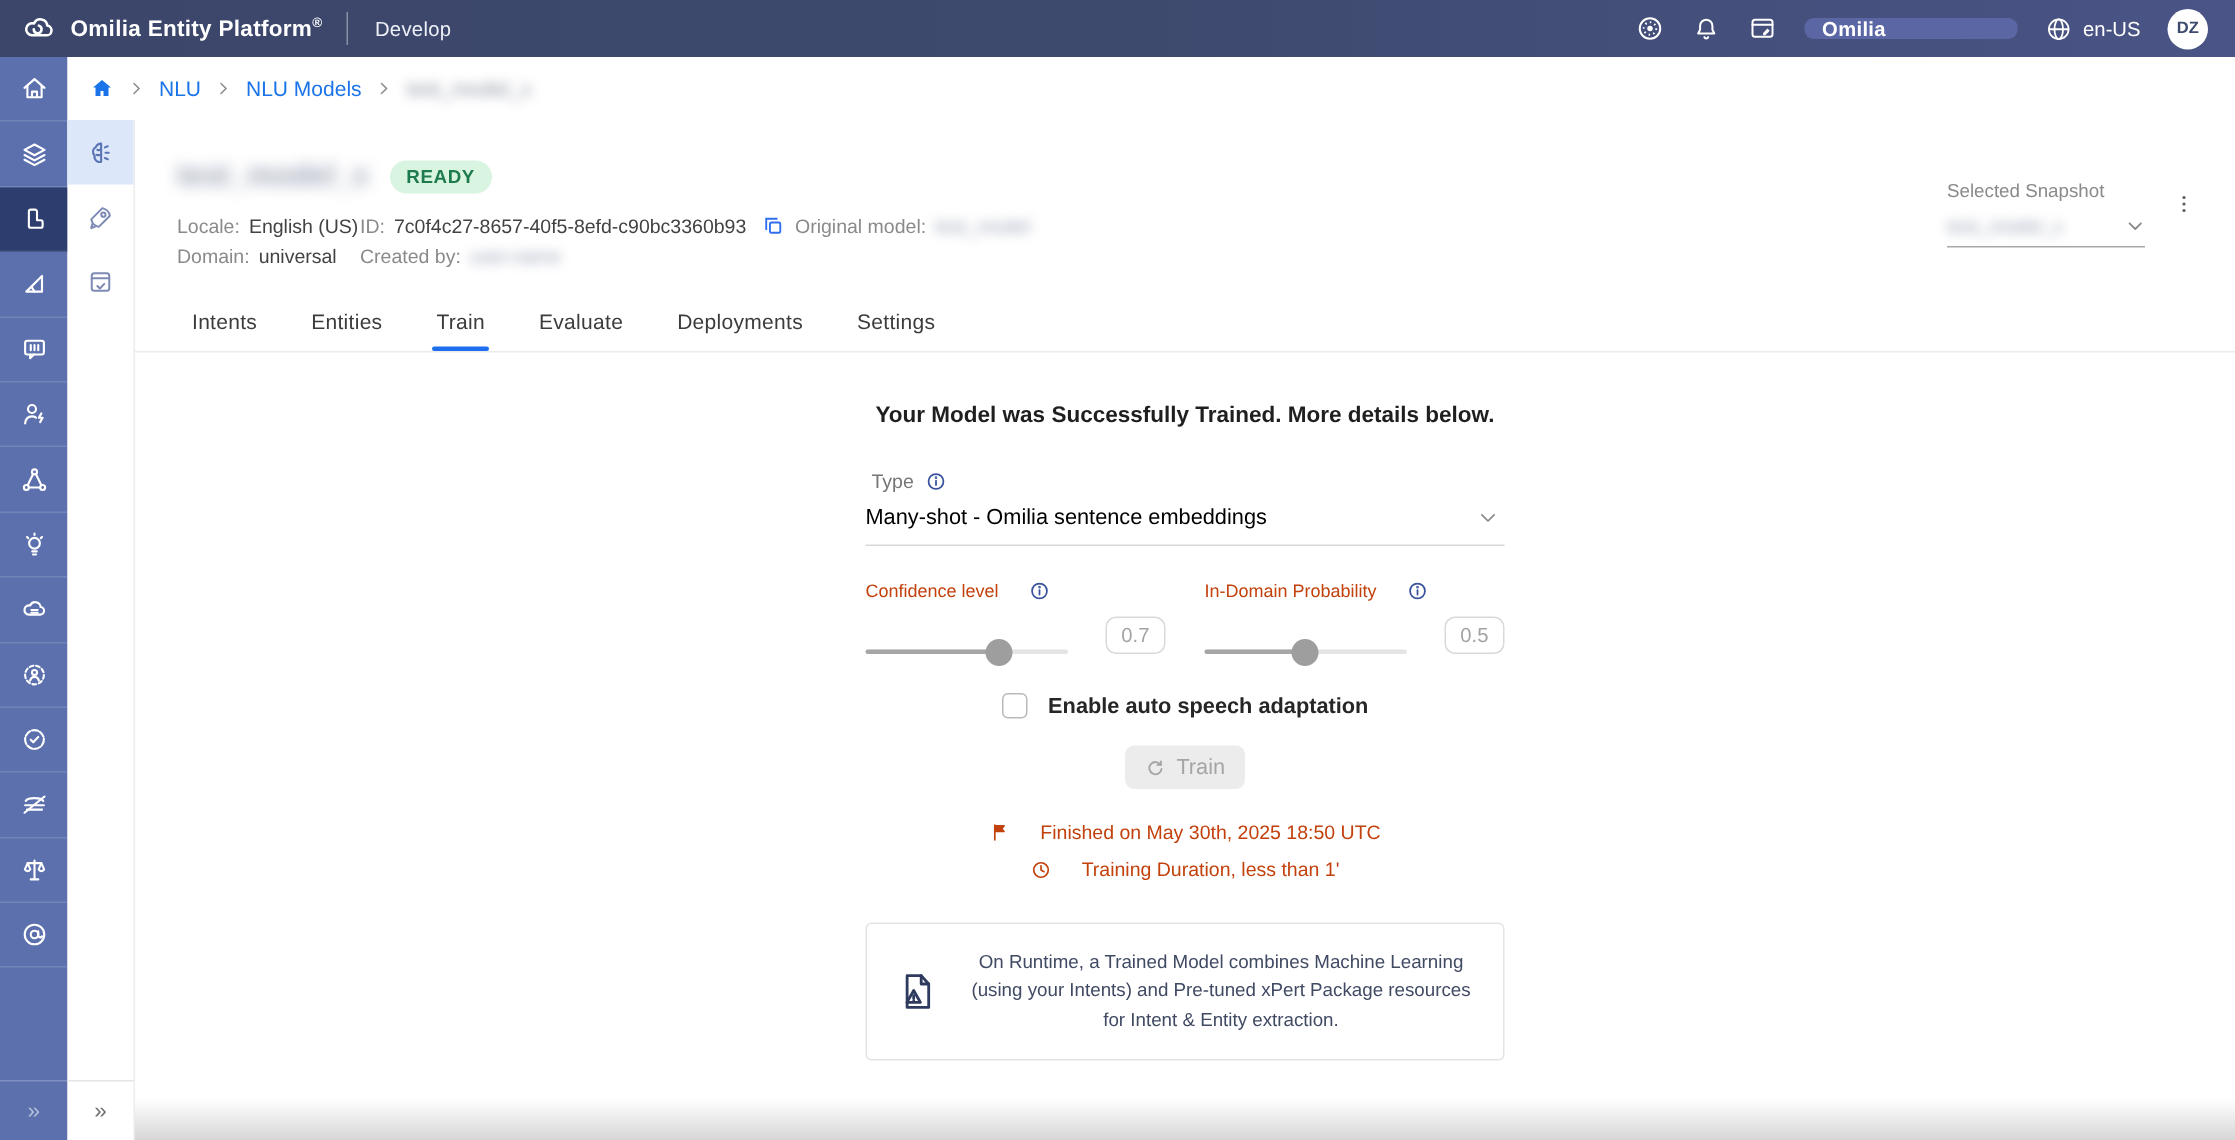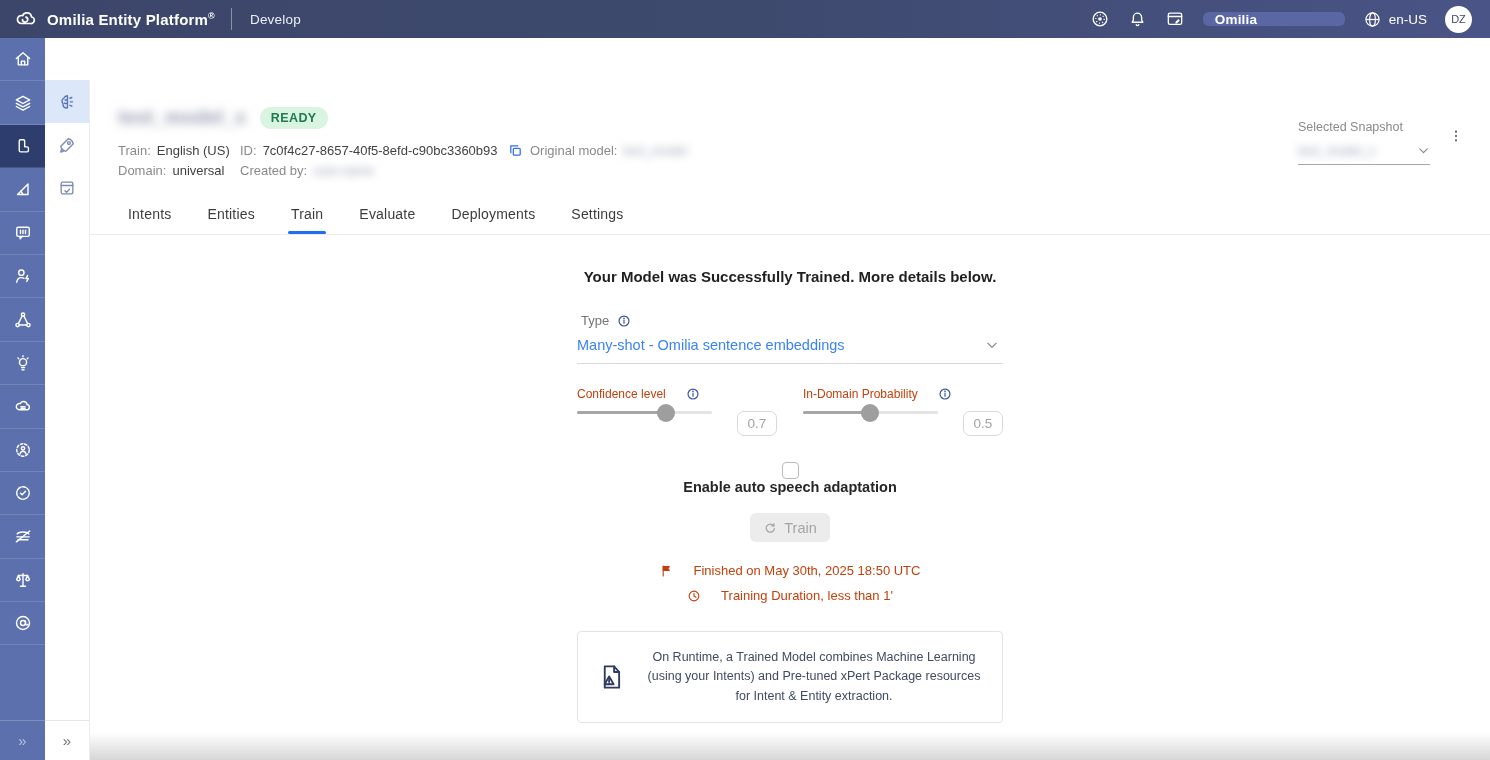--- a/index.html
+++ b/index.html
@@ -16,21 +16,21 @@
   .brand { font-size:15px; font-weight:700; letter-spacing:.2px; white-space:nowrap; }
   .brand sup { font-size:9px; font-weight:700; }
   .tb-divider { width:1px; height:22px; background:rgba(255,255,255,.4); margin:0 18px 0 16px; }
   .tb-section { font-size:13.5px; color:#eef0f7; letter-spacing:.2px; }
   .tb-right { margin-left:auto; display:flex; align-items:center; gap:18px; padding-right:18px; }
   .tb-iconbtn { color:#fff; cursor:pointer; display:flex; align-items:center; }
   .tenant-box { width:142px; height:14px; background:#5a67a4; border-radius:6px; display:flex;
                 align-items:center; padding:0 12px; font-size:13.5px; font-weight:600; letter-spacing:.2px; }
   .lang { display:flex; align-items:center; gap:7px; font-size:13.5px; }
   .avatar { width:27px; height:27px; border-radius:50%; background:#fff; color:#3d4a6e;
-            font-size:11px; font-weight:400; display:flex; align-items:center; justify-content:center; }
+            font-size:11px; font-weight:700; display:flex; align-items:center; justify-content:center; }
 
   
   .rail { position:absolute; left:0; top:38px; width:45px; height:722px; background:#5b70ad; }
   .rail-item { width:45px; height:43.4px; display:flex; align-items:center; justify-content:center;
                color:#fff; border-bottom:1px solid rgba(255,255,255,.14); cursor:pointer; }
   .rail-item.active { background:#2c3d6e; }
   .rail-collapse { position:absolute; bottom:0; left:0; width:45px; height:40px; border-top:1px solid rgba(255,255,255,.22);
                    display:flex; align-items:center; justify-content:center; color:rgba(255,255,255,.55);
                    font-size:15px; cursor:pointer; }
 
@@ -80,35 +80,35 @@
   .divider { width:1400px; height:1px; background:#ebebeb; }
 
   .panel { width:426px; margin:0 auto; }
   .success-msg { margin-top:33px; text-align:center; font-size:15px; font-weight:700; color:#1f1f1f;
                  width:520px; margin-left:-47px; }
   .type-label-row { margin:28px 0 0 4px; display:flex; align-items:center; gap:8px;
                     font-size:13px; color:#757575; }
   .info-ic { color:#38539c; display:flex; cursor:pointer; }
   .select-row { margin-top:9px; display:flex; align-items:center; justify-content:space-between;
                 border-bottom:1px solid #d8d8d8; padding:0 4px 10px 0; cursor:pointer; }
-  .select-val { font-size:14.5px; color:#3b82f6; }
+  .select-val { font-size:14.5px; color:#000000; }
   .chev { color:#8a8a8a; display:flex; }
 
   .sliders { display:flex; gap:26px; margin-top:23px; }
   .slider-group { width:200px; }
   .slider-label { display:flex; align-items:center; gap:20px; font-size:12px; color:#c2410c; }
-  .slider-row { display:flex; align-items:flex-start; gap:25px; margin-top:10px; }
+  .slider-row { display:flex; align-items:flex-end; gap:25px; margin-top:10px; }
   .track { position:relative; width:145px; height:3px; background:#e4e4e4; border-radius:2px; }
   .track .fill { position:absolute; left:0; top:0; height:3px; background:#a6a6a6; border-radius:2px; }
   .thumb { position:absolute; top:50%; width:18px; height:18px; border-radius:50%; background:#9e9e9e;
            transform:translate(-50%,-50%); cursor:pointer; }
   .val-box { width:43px; height:25px; border:1px solid #d9d9d9; border-radius:7px; font-size:13.5px;
              color:#a3a3a3; display:flex; align-items:center; justify-content:center; }
 
-  .check-row { margin-top:26px; display:flex; align-items:center; justify-content:center; gap:0;flex-direction:column; }
+  .check-row { margin-top:26px; display:flex; align-items:center; justify-content:center; gap:14px; }
   .checkbox { width:17px; height:17px; border:1.5px solid #b9b9b9; border-radius:4px; background:#fff; cursor:pointer; }
   .check-label { font-size:14.5px; font-weight:600; color:#262626; }
 
   .train-btn { margin:18px auto 0; width:80px; height:29px; background:#ececec; border:none; border-radius:6px;
                display:flex; align-items:center; justify-content:center; gap:7px; color:#a5a5a5;
                font-size:14.5px; font-family:inherit; cursor:default; }
 
   .status-line { display:flex; align-items:flex-end; justify-content:center; gap:20px; color:#c2410c;
                  font-size:13px; }
   .status-line.first { margin-top:21px; }
@@ -297,20 +297,45 @@
             <circle cx="12" cy="12" r="3"></circle>
             <path d="M15 9.5v3.3a1.6 1.6 0 0 0 3 .7"></path>
           </svg>
         </span>
     </div>
     <div class="rail-collapse">
       <span>»</span>
     </div>
   </nav>
 
+  <div class="breadcrumb">
+    <span class="bc-home">
+      <svg width="16" height="16" viewBox="0 0 24 24" fill="currentColor">
+          <path d="M12 3.5L3 11h2.5v8.5h5v-5h3v5h5V11H21z"></path>
+        </svg>
+    </span>
+    <span class="bc-sep">
+        <svg width="10" height="10" viewBox="0 0 24 24" fill="none" stroke="currentColor" stroke-width="2.6" stroke-linecap="round">
+          <path d="M8 4l8 8-8 8"></path>
+        </svg>
+      </span>
+    <a class="bc-link">NLU</a>
+    <span class="bc-sep">
+        <svg width="10" height="10" viewBox="0 0 24 24" fill="none" stroke="currentColor" stroke-width="2.6" stroke-linecap="round">
+          <path d="M8 4l8 8-8 8"></path>
+        </svg>
+      </span>
+    <a class="bc-link">NLU Models</a>
+    <span class="bc-sep">
+        <svg width="10" height="10" viewBox="0 0 24 24" fill="none" stroke="currentColor" stroke-width="2.6" stroke-linecap="round">
+          <path d="M8 4l8 8-8 8"></path>
+        </svg>
+      </span>
+    <span class="blur" style="color:#8a8f9e; font-size:14px;">test_model_x</span>
+  </div>
 
   <nav class="rail2">
     <div class="rail2-item active">
       <span>
           <svg width="20" height="20" viewBox="0 0 24 24" fill="none" stroke="currentColor" stroke-width="1.7" stroke-linecap="round" stroke-linejoin="round">
             <path d="M12.5 4.5a4.5 4.5 0 0 0-4.2 2.8 4 4 0 0 0-1 6.6A4.2 4.2 0 0 0 12.5 19z"></path>
             <path d="M9.5 9.5c1 .3 2 .2 3-.3M9 13.5c1.2.4 2.3.3 3.5-.2"></path>
             <path d="M15.5 7.5l2.3-.9M16 11.8h2.6M15.5 16l2.3 1"></path>
           </svg>
         </span>
@@ -340,21 +365,21 @@
 
   <main class="content">
 
     <div class="model-head">
       <div class="title-row">
         <span class="model-title">test_model_x</span>
         <span class="badge-ready">READY</span>
       </div>
       <div class="meta">
         <div>
-          <span class="lbl">Train:</span><span class="val">English (US)</span>
+          <span class="lbl">Locale:</span><span class="val">English (US)</span>
         </div>
         <div class="id-cell">
           <span><span class="lbl">ID:</span><span class="val">7c0f4c27-8657-40f5-8efd-c90bc3360b93</span></span>
           <span class="copy-icon">
             <svg width="15" height="15" viewBox="0 0 24 24" fill="none" stroke="currentColor" stroke-width="2">
                 <rect x="8.5" y="8.5" width="11" height="11" rx="1.5"></rect>
                 <path d="M5.5 15.5h-1V4.5h11v1"></path>
               </svg>
           </span>
         </div>

